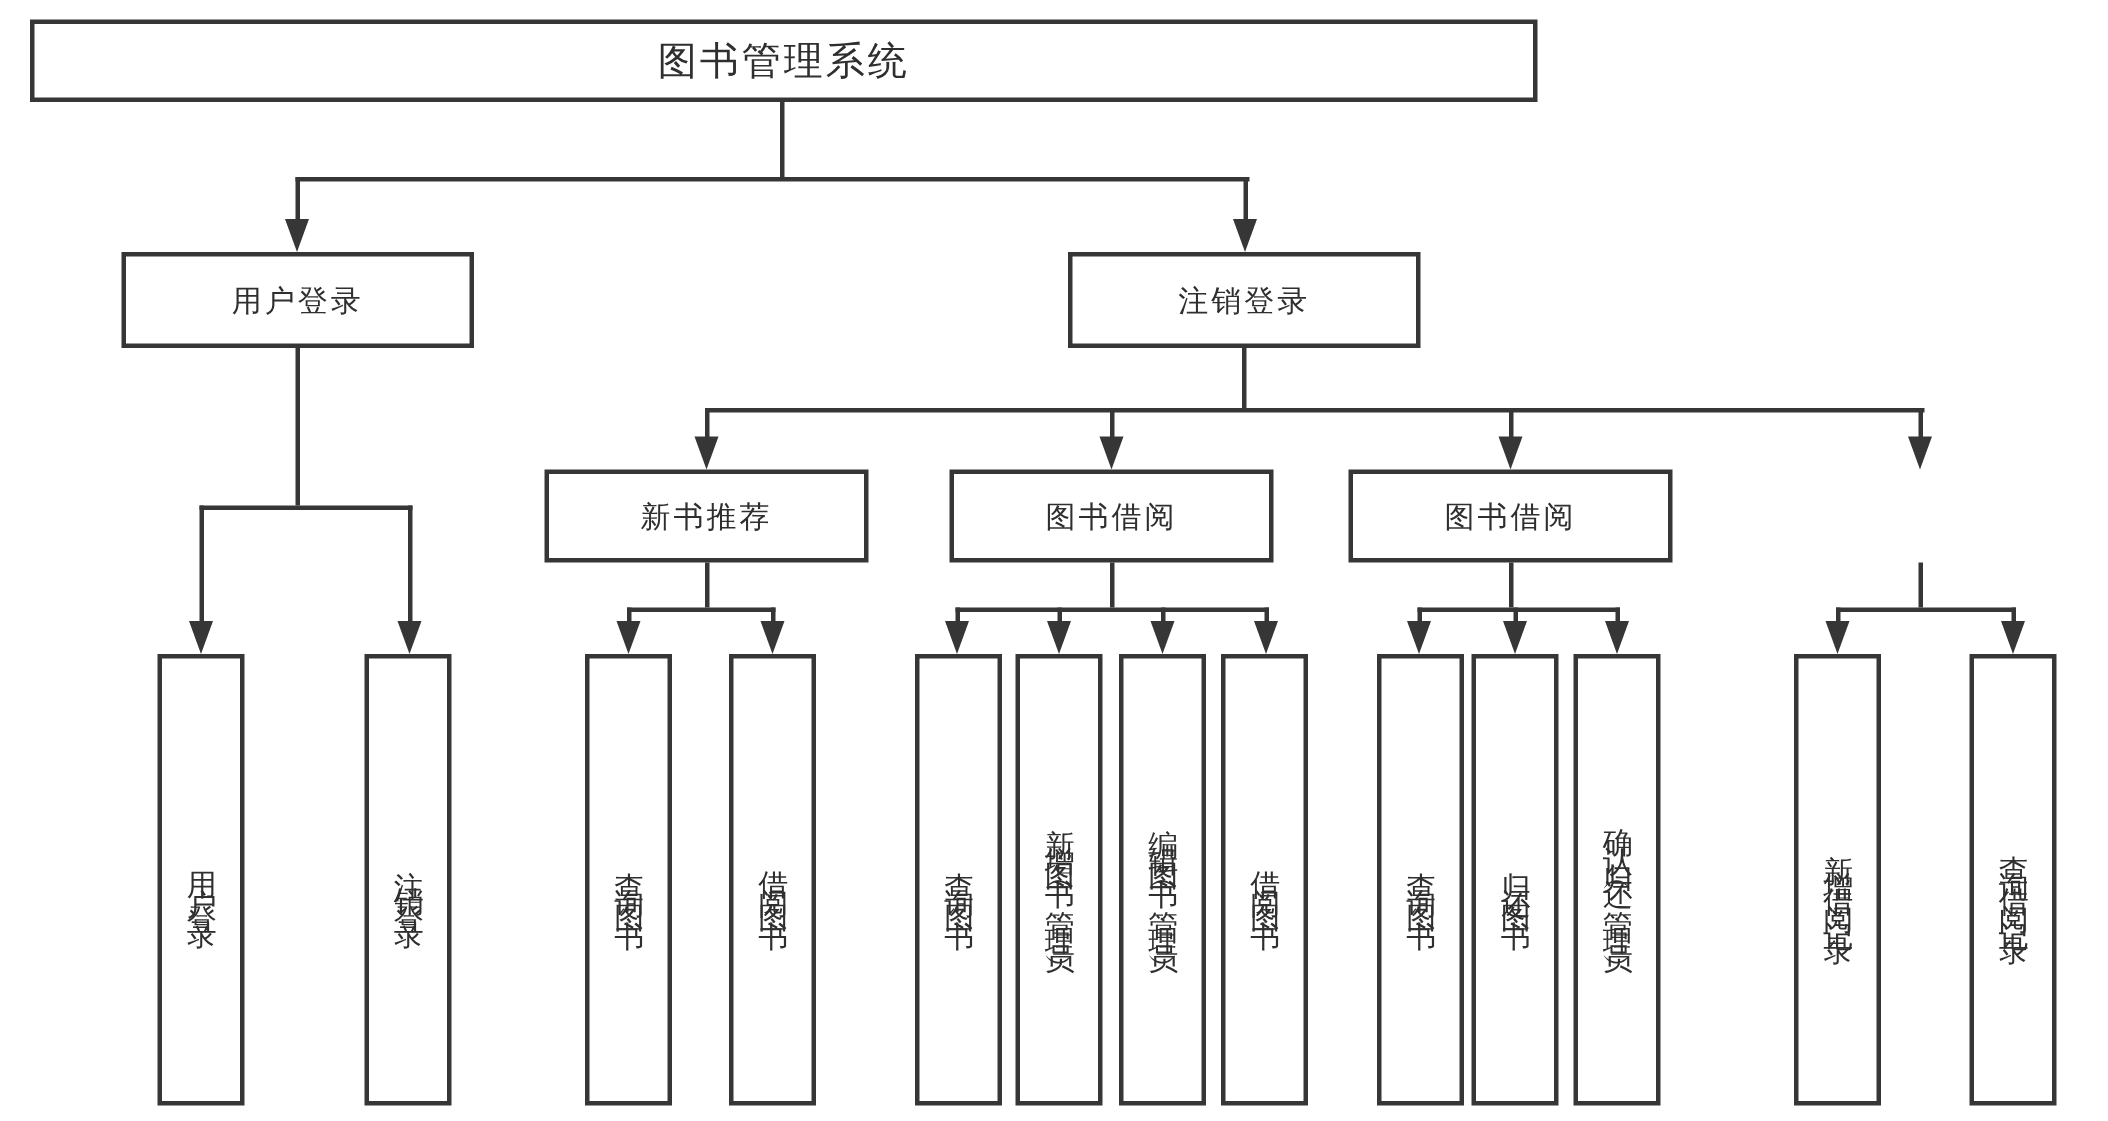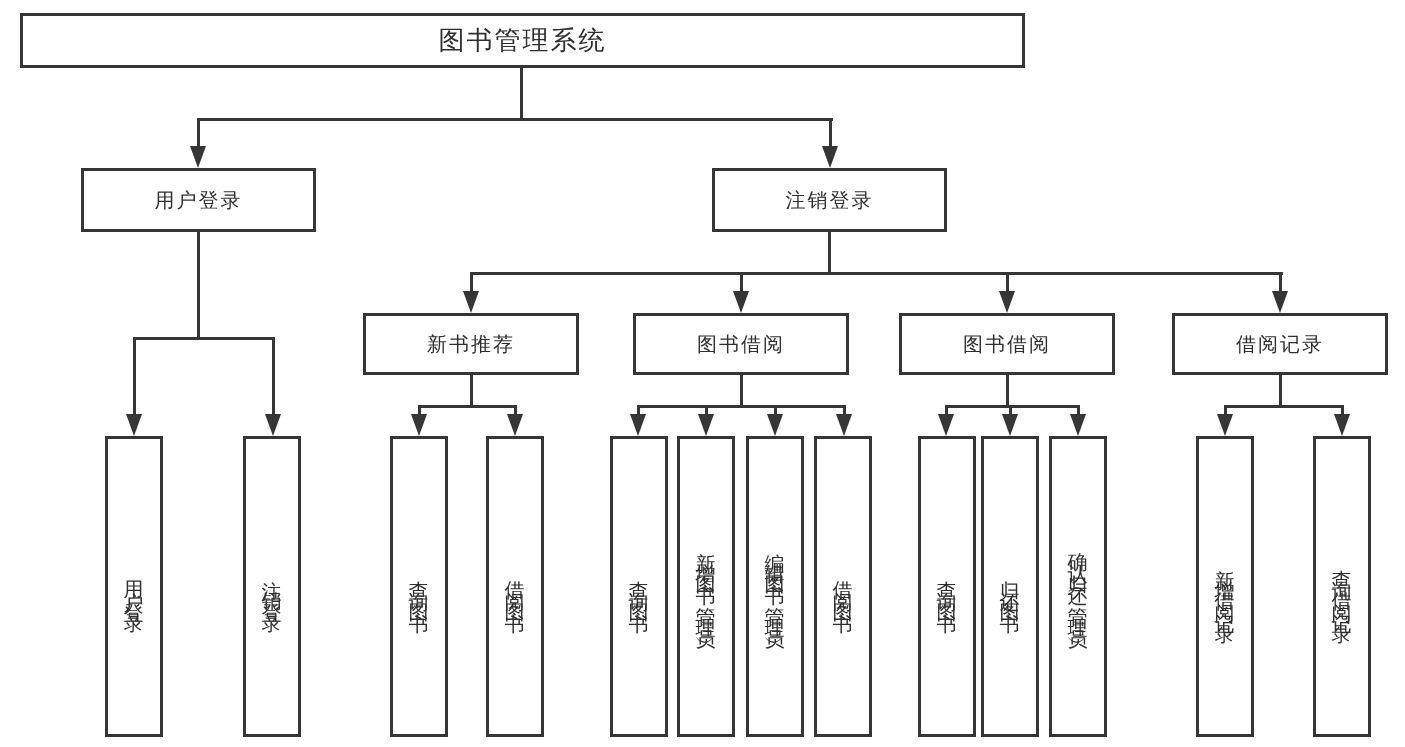--- a/index.html
+++ b/index.html
@@ -72,23 +72,20 @@
 
   <div class="box" style="left:363px;top:313px;width:216px;height:62px;">
     <span class="hlabel">新书推荐</span>
   </div>
   <div class="box" style="left:633px;top:313px;width:216px;height:62px;">
     <span class="hlabel">图书借阅</span>
   </div>
   <div class="box" style="left:899px;top:313px;width:216px;height:62px;">
     <span class="hlabel">图书借阅</span>
   </div>
-  <div class="box" style="left:1172px;top:313px;width:216px;height:62px;">
-    <span class="hlabel">借阅记录</span>
-  </div>
 
   <div class="vline" style="left:470px;top:375px;height:30px;"></div>
   <div class="hline" style="left:418px;top:405px;width:99px;"></div>
   <div class="vline" style="left:418px;top:405px;height:14px;"></div>
   <div class="arrow" style="left:411px;top:414px;"></div>
   <div class="vline" style="left:514px;top:405px;height:14px;"></div>
   <div class="arrow" style="left:507px;top:414px;"></div>
 
   <div class="vline" style="left:740px;top:375px;height:30px;"></div>
   <div class="hline" style="left:637px;top:405px;width:209px;"></div>

